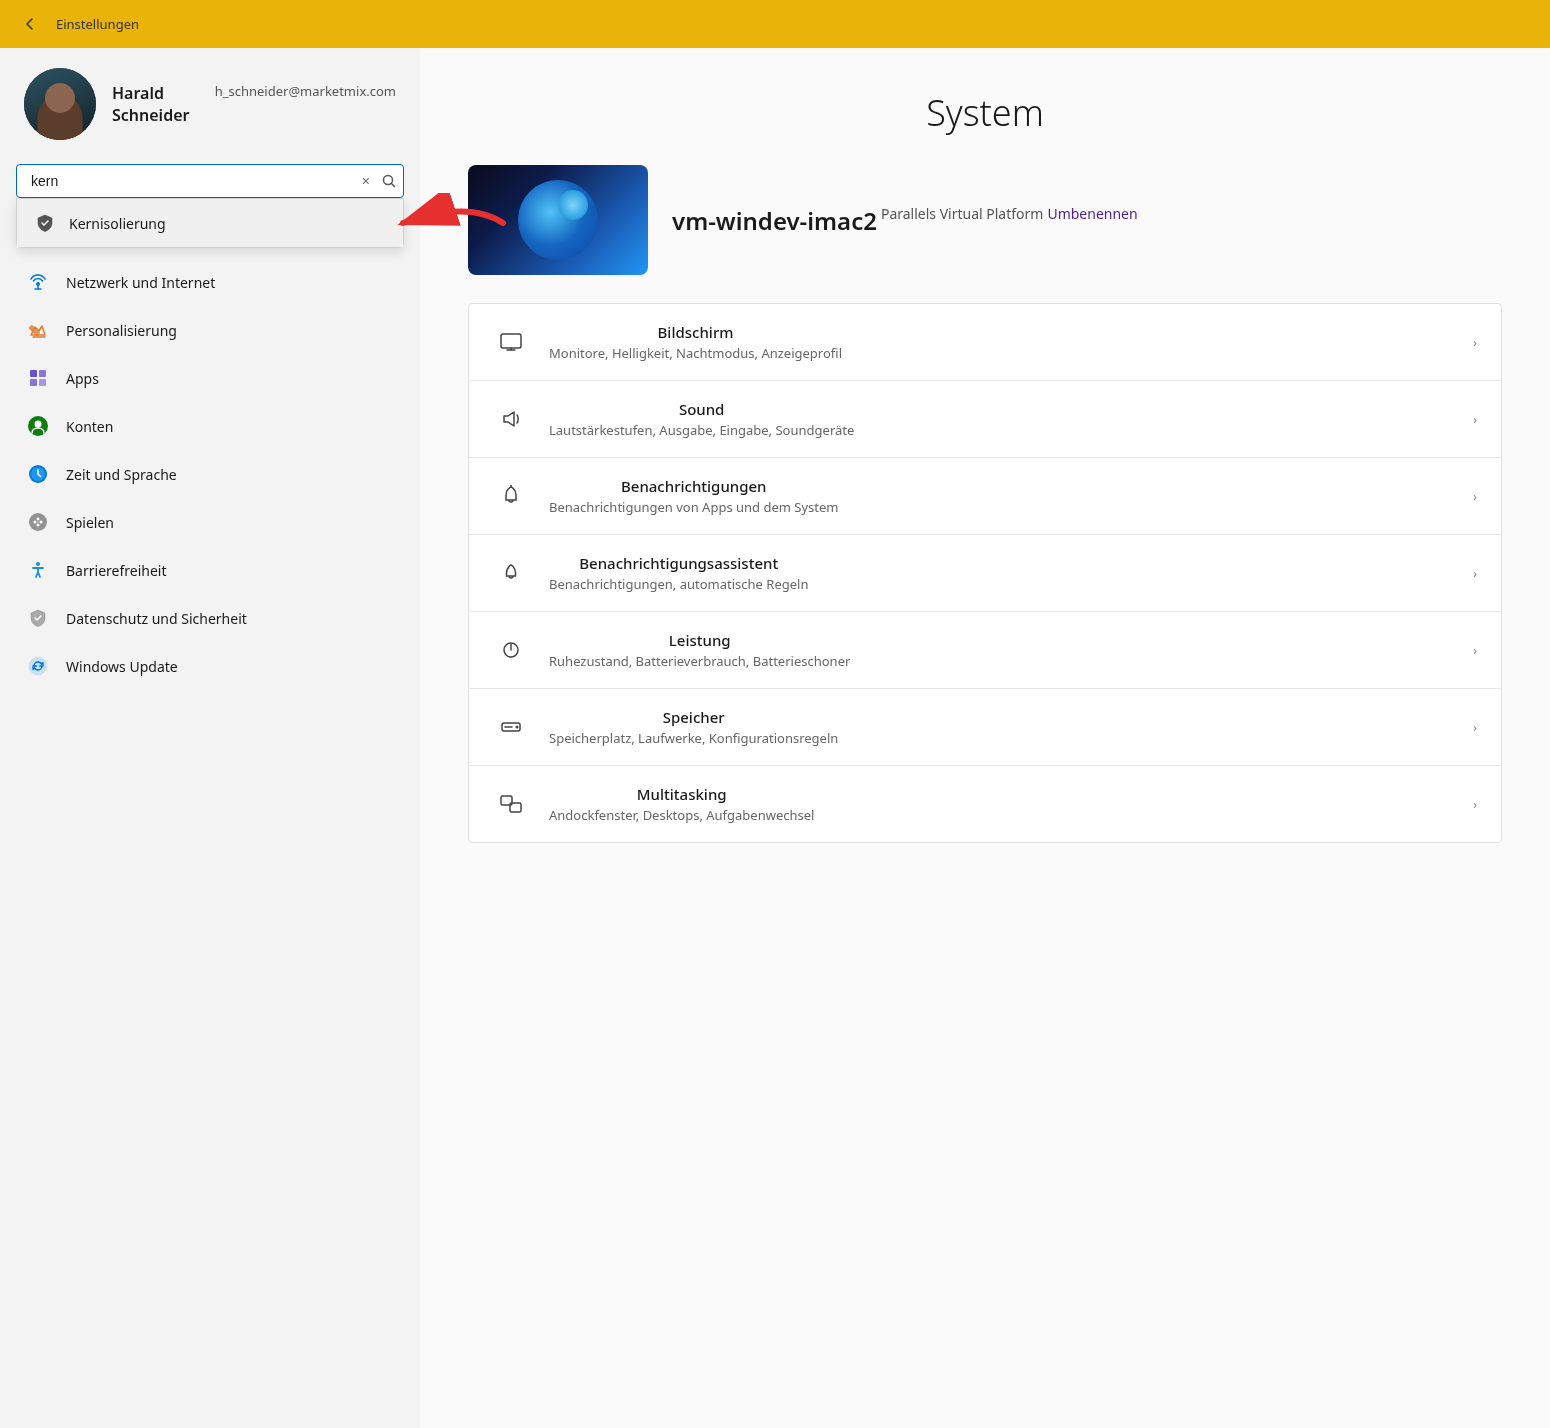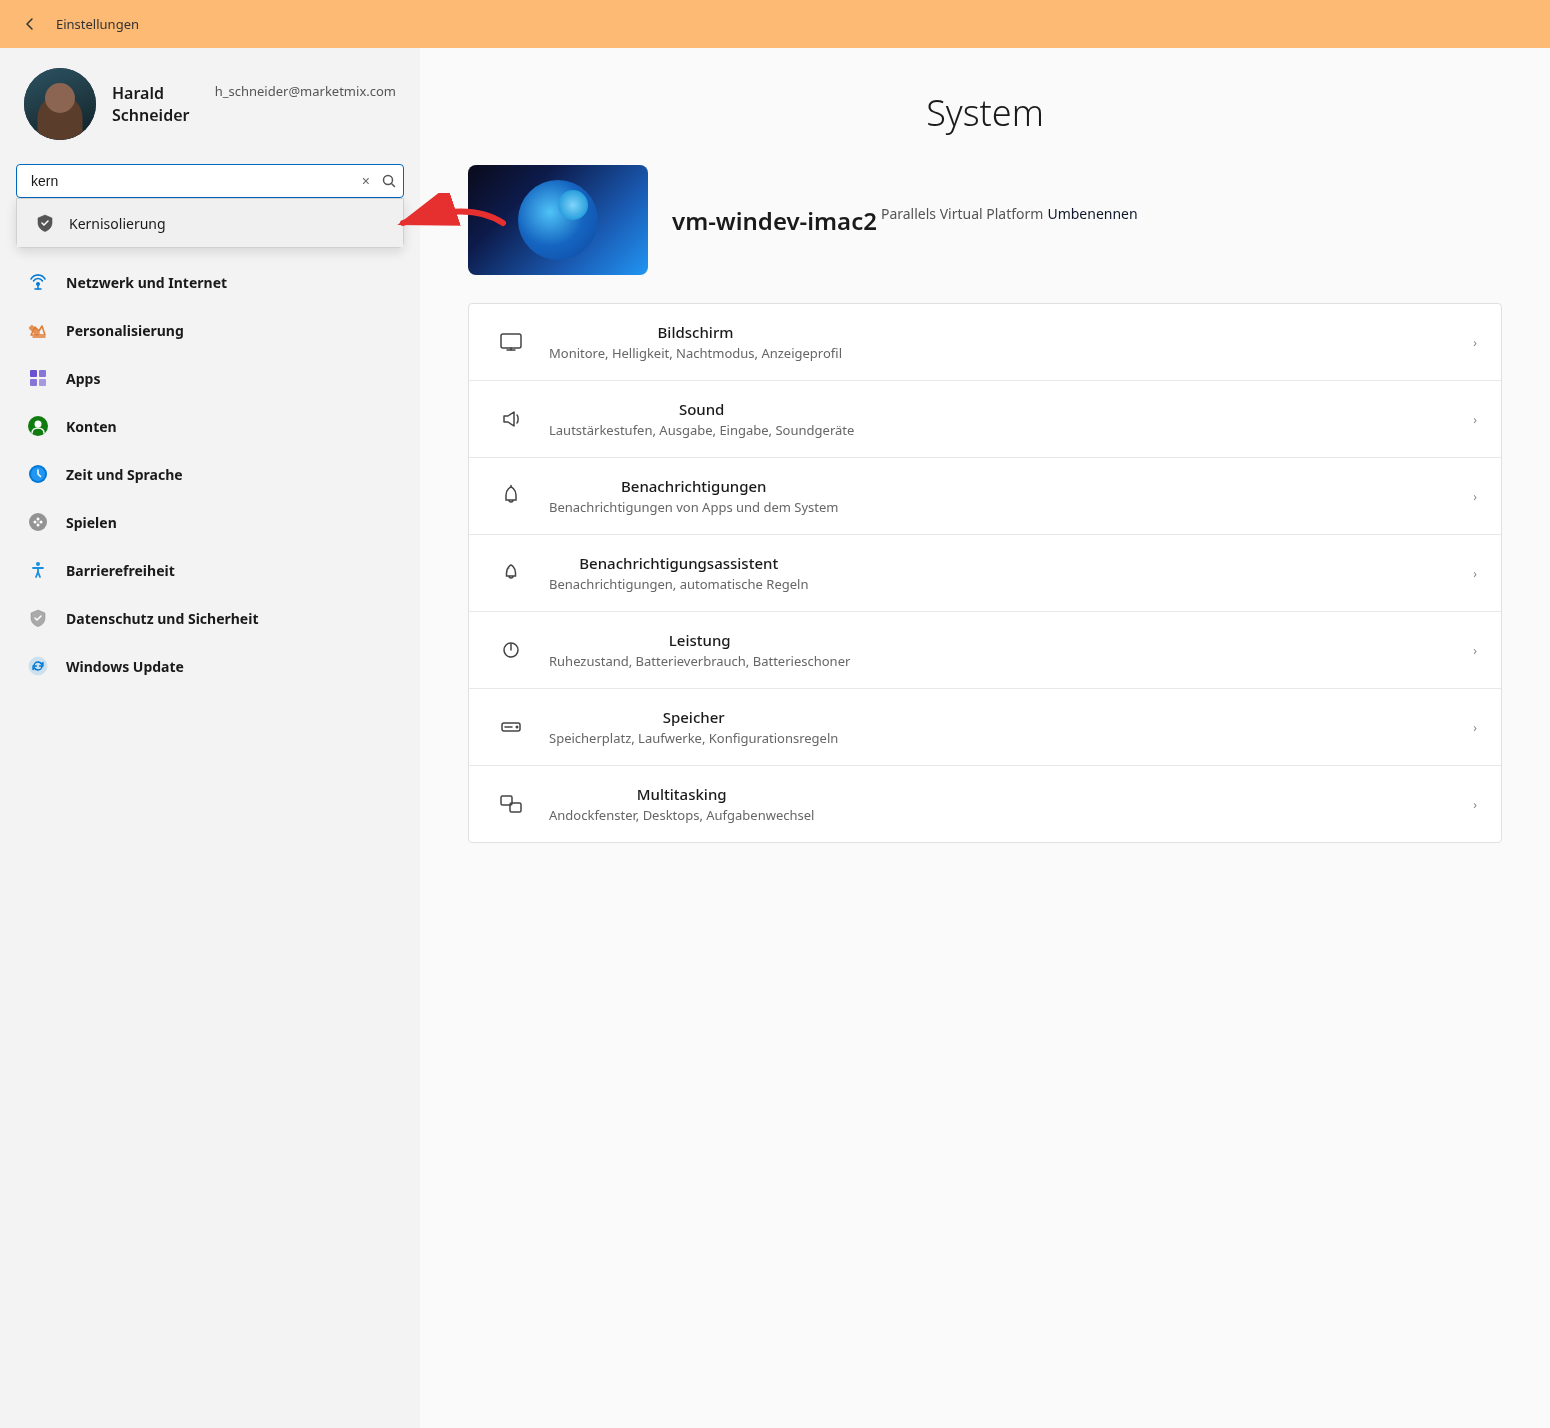--- a/index.html
+++ b/index.html
@@ -10,21 +10,21 @@
       min-height: 1428px;
       display: flex;
       flex-direction: column;
     }
 
     
     .titlebar {
       display: flex;
       align-items: center;
       padding: 8px 16px;
-      background: #fdba74;
+      background: #eab308;
       gap: 12px;
       height: 48px;
     }
     .titlebar-back {
       width: 28px; height: 28px;
       border-radius: 50%;
       border: none;
       background: transparent;
       cursor: pointer;
       display: flex; align-items: center; justify-content: center;
@@ -176,21 +176,20 @@
     }
     .nav-item {
       display: flex;
       align-items: center;
       gap: 14px;
       padding: 10px 16px;
       border-radius: 6px;
       cursor: pointer;
       font-size: 14px;
       color: #1a1a1a;
-      font-weight: bold;
     }
     .nav-icon {
       width: 28px; height: 28px;
       display: flex; align-items: center; justify-content: center;
       flex-shrink: 0;
       font-size: 18px;
     }
 
     
     .content {
@@ -234,21 +233,21 @@
       content: '';
       position: absolute;
       top: 10px; right: 10px;
       width: 30px; height: 30px;
       background: radial-gradient(circle, #81d4fa, #0288d1);
       border-radius: 50%;
     }
     .system-device-info { display: flex; flex-direction: row; gap: 4px; }
     .device-name { font-size: 24px; font-weight: 600; color: #1a1a1a; }
     .device-platform { font-size: 14px; color: #555; }
-    .device-rename { font-size: 14px; color: #0f172a; cursor: pointer; text-decoration: none; }
+    .device-rename { font-size: 14px; color: #4c1d95; cursor: pointer; text-decoration: none; }
 
     
     .settings-list {
       display: flex;
       flex-direction: column;
       gap: 0;
       border: 1px solid #e0e0e0;
       border-radius: 4px;
       overflow: hidden;
       background: #fff;

